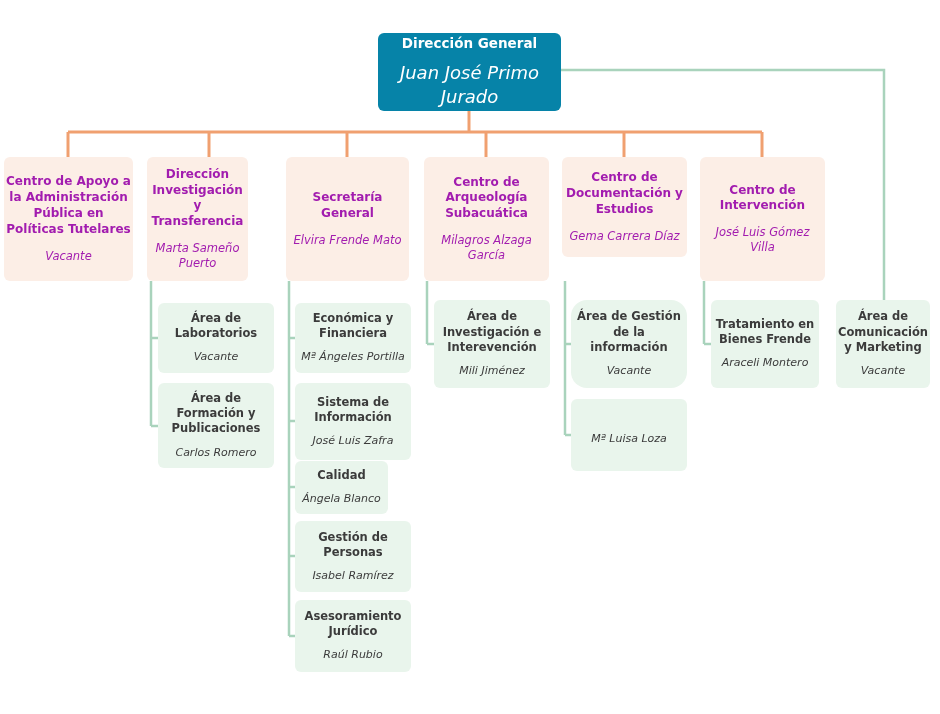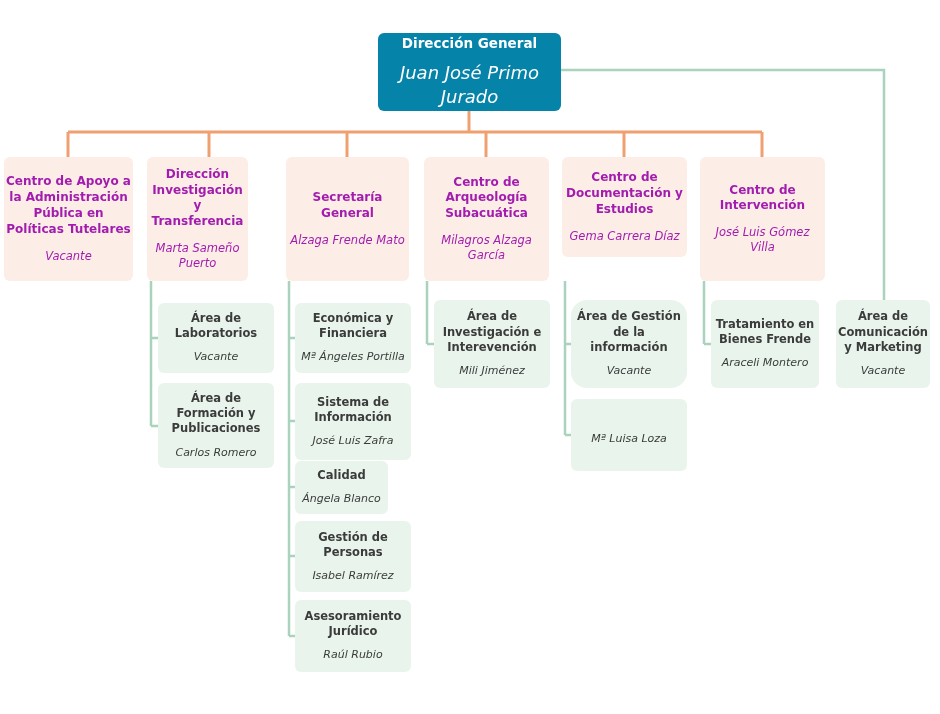--- a/index.html
+++ b/index.html
@@ -139,21 +139,21 @@
       <div class="node lvl1" style="left: 4px; top: 157px; width: 129px; height: 124px;">
         <div class="title">Centro de Apoyo a la Administración Pública en Políticas Tutelares</div>
         <div class="person">Vacante</div>
       </div>
       <div class="node lvl1" style="left: 147px; top: 157px; width: 101px; height: 124px;">
         <div class="title">Dirección Investigación y Transferencia</div>
         <div class="person">Marta Sameño Puerto</div>
       </div>
       <div class="node lvl1" style="left: 286px; top: 157px; width: 123px; height: 124px;">
         <div class="title">Secretaría General</div>
-        <div class="person">Alzaga Frende Mato</div>
+        <div class="person">Elvira Frende Mato</div>
       </div>
       <div class="node lvl1" style="left: 424px; top: 157px; width: 125px; height: 124px;">
         <div class="title">Centro de Arqueología Subacuática</div>
         <div class="person">Milagros Alzaga García</div>
       </div>
       <div class="node lvl1" style="left: 562px; top: 157px; width: 125px; height: 100px;">
         <div class="title">Centro de Documentación y Estudios</div>
         <div class="person">Gema Carrera Díaz</div>
       </div>
       <div class="node lvl1" style="left: 700px; top: 157px; width: 125px; height: 124px;">

